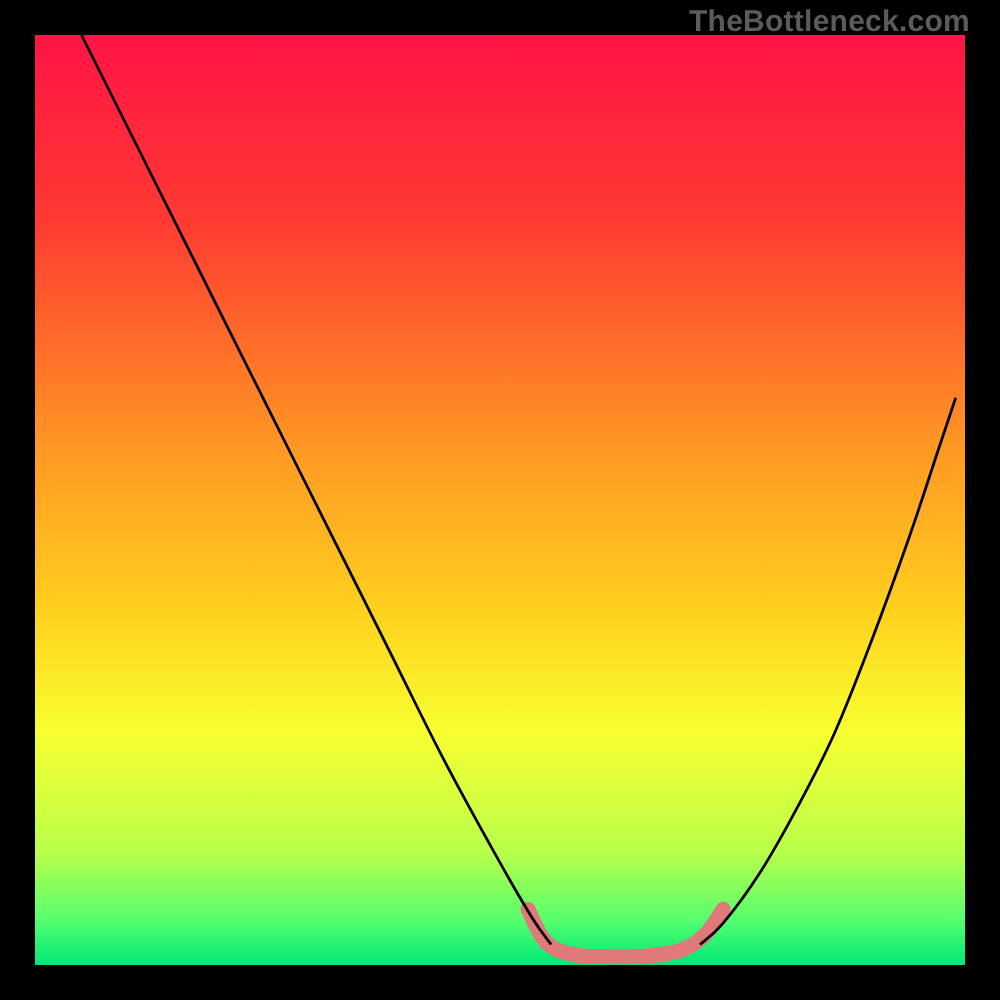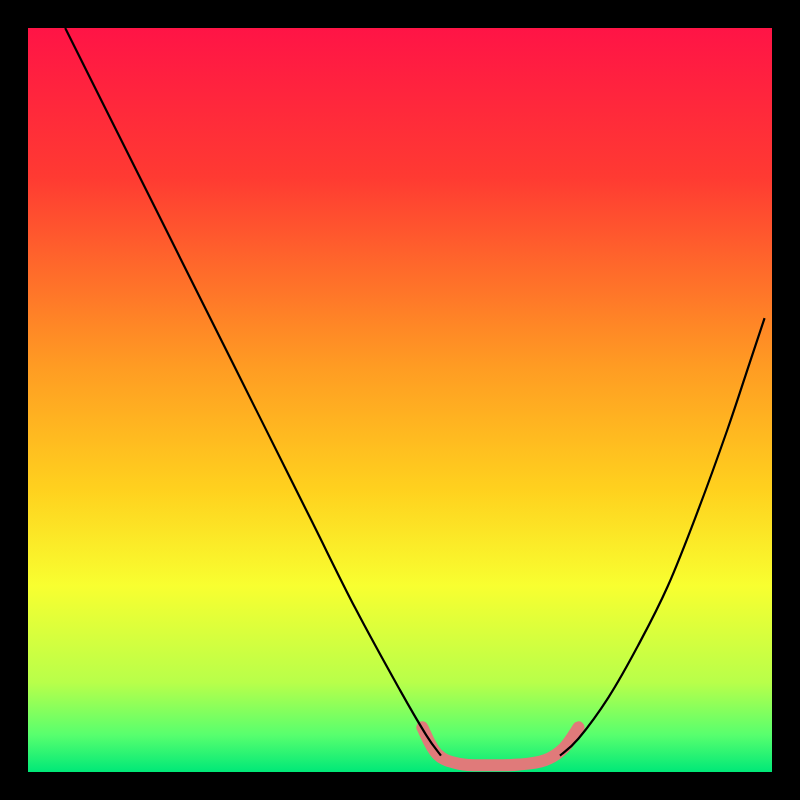--- a/index.html
+++ b/index.html
@@ -34,20 +34,21 @@
     font-weight: 600;
     color: #5b5b5b;
     letter-spacing: 0.2px;
   }
   svg { display: block; }
 </style>
 </head>
 <body>
 
 <div class="frame">
+  <div class="watermark">TheBottleneck.com</div>
   <div class="plot">
     <svg id="chart-svg" viewBox="0 0 744 744" width="744" height="744" preserveAspectRatio="none">
       <defs>
         <linearGradient id="bg-grad" x1="0" y1="0" x2="0" y2="1">
             <stop offset="0%" stop-color="#ff1446"></stop>
             <stop offset="20%" stop-color="#ff3a32"></stop>
             <stop offset="45%" stop-color="#ff9a23"></stop>
             <stop offset="62%" stop-color="#ffd11e"></stop>
             <stop offset="75%" stop-color="#f8ff30"></stop>
             <stop offset="88%" stop-color="#b8ff4a"></stop>

